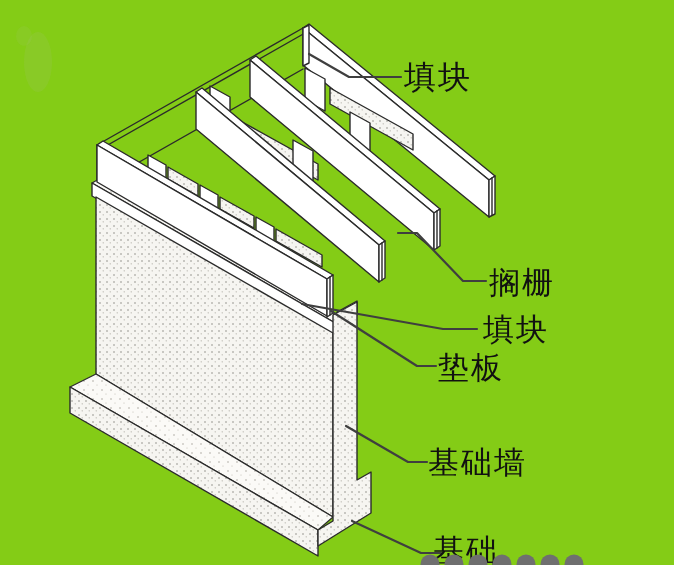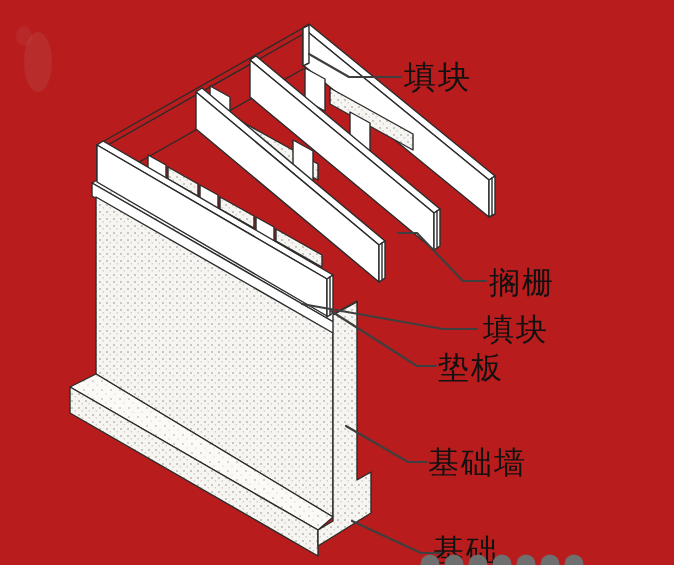--- a/index.html
+++ b/index.html
@@ -1,16 +1,16 @@
 <!DOCTYPE html>
 <html><head>
 <meta charset="utf-8">
 <style>
   html,body{margin:0;padding:0;background:#ffffff;}
-  #stage{width:674px;height:565px;position:relative;overflow:hidden;background:#b91c1c;}
+  #stage{width:674px;height:565px;position:relative;overflow:hidden;background:#84cc16;}
   svg{display:block;}
   .ln{stroke:#2b2b2b;stroke-width:1.4;fill:none;stroke-linecap:round;}
   .face{fill:#ffffff;stroke:#2b2b2b;stroke-width:1.4;stroke-linejoin:round;}
   .stip{fill:url(#stip);stroke:#2b2b2b;stroke-width:1.4;stroke-linejoin:round;}
   .stipL{fill:url(#stipL);stroke:#2b2b2b;stroke-width:1.2;stroke-linejoin:round;}
   .leader{stroke:#3f3f3f;stroke-width:2.2;fill:none;stroke-linejoin:round;stroke-linecap:round;}
   .lbl{font-family:"Liberation Sans","DejaVu Sans",sans-serif;font-size:31px;fill:#111111;
        letter-spacing:2px;font-weight:500;}
   .lbl-big{font-size:32px;}
   .wm{fill:#6f6f6f;}

